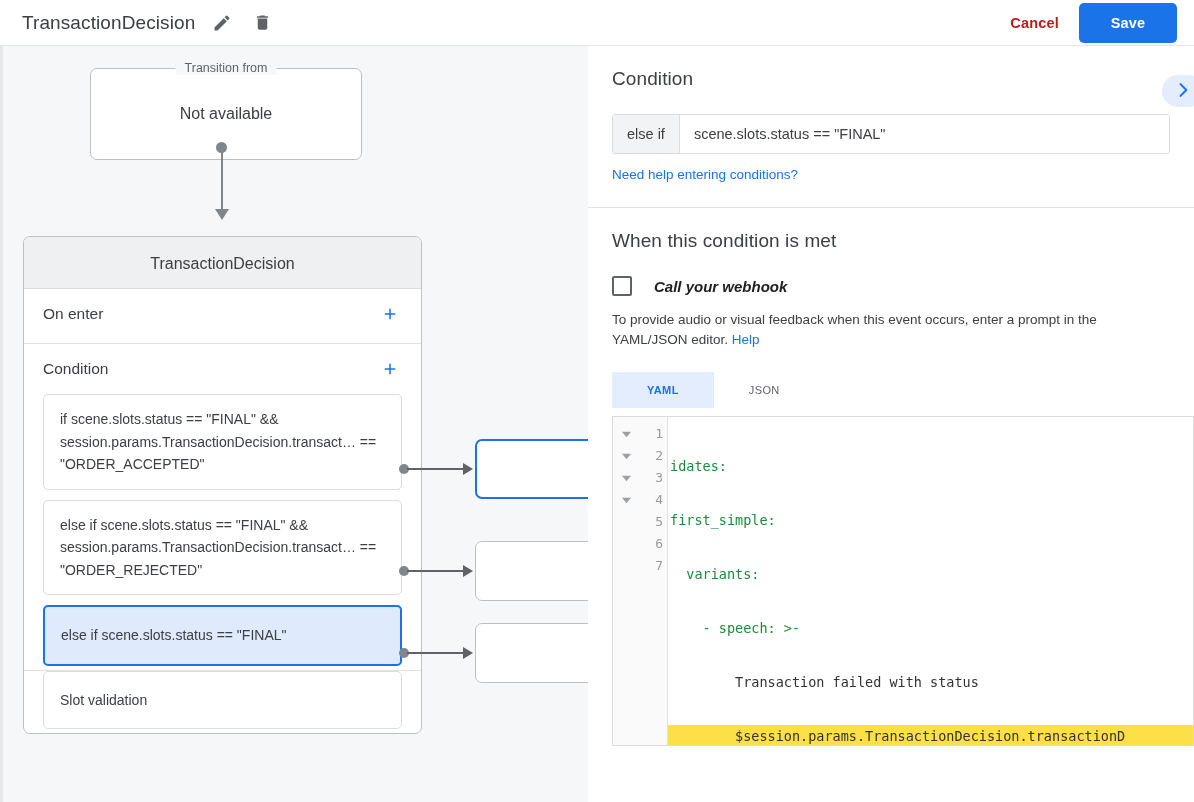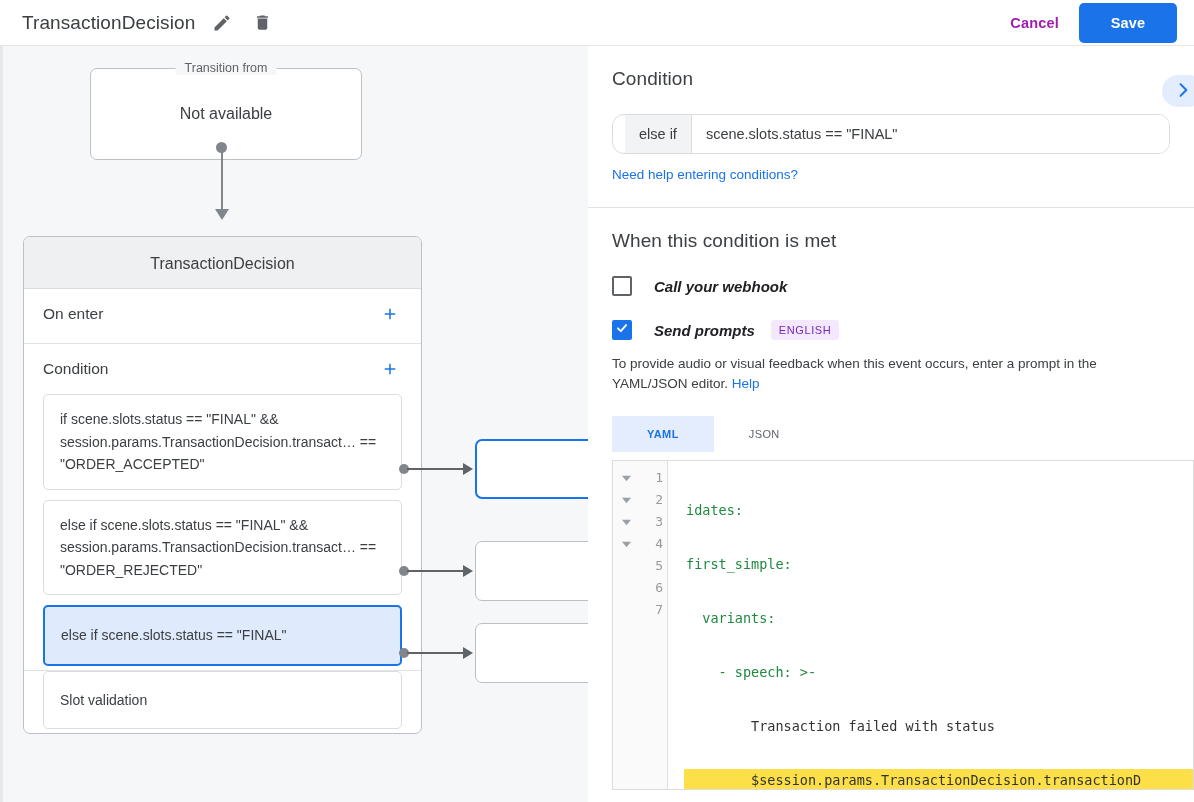--- a/index.html
+++ b/index.html
@@ -24,21 +24,21 @@
   }
   .icon-btn {
     width: 26px; height: 26px; margin-left: 14px;
     display: flex; align-items: center; justify-content: center;
     cursor: pointer; background: none; border: none; padding: 0;
   }
   .icon-btn svg { display: block; }
   .topbar-spacer { flex: 1; }
   .cancel-btn {
     background: none; border: none; cursor: pointer;
-    color: #a21caf; font-size: 14.5px; font-weight: 600;
+    color: #b91c1c; font-size: 14.5px; font-weight: 600;
     font-family: "Liberation Sans", sans-serif;
     padding: 8px 10px; margin-right: 10px; letter-spacing: .2px;
   }
   .save-btn {
     background: #1a73e8; border: none; cursor: pointer;
     color: #fff; font-size: 14.5px; font-weight: 600;
     font-family: "Liberation Sans", sans-serif;
     border-radius: 5px; height: 40px; width: 98px;
     margin-right: 17px; letter-spacing: .2px;
   }
@@ -151,23 +151,22 @@
     font-size: 19px; color: #3c4043; letter-spacing: .1px;
   }
   .expand-btn {
     position: absolute; right: -10px; top: 29px;
     width: 42px; height: 32px; border-radius: 16px;
     background: #e4edfd; border: none; cursor: pointer;
     display: flex; align-items: center; justify-content: center;
   }
   .cond-row {
     display: flex; margin-top: 24px;
-    border: 1px solid #dadce0; border-radius: 12px; overflow: hidden;
+    border: 1px solid #dadce0; border-radius: 3px; overflow: hidden;
     height: 40px;
-    padding-left: 12px;
   }
   .cond-prefix {
     background: #f1f3f4; display: flex; align-items: center;
     padding: 0 14px; font-size: 14.5px; color: #3c4043;
     border-right: 1px solid #dadce0; min-width: 62px; justify-content: center;
   }
   .cond-input {
     flex: 1; border: none; outline: none; padding: 0 14px;
     font-size: 14.5px; color: #3c4043;
     font-family: "Liberation Sans", sans-serif; background: #fff;
@@ -225,21 +224,21 @@
     border-right: 1px solid #e0e0e0; flex: none;
     font-family: "DejaVu Sans Mono", monospace; font-size: 13px;
     color: #999; text-align: right; padding-right: 4px;
   }
   .gutter-num div { height: 22px; line-height: 22px; }
   .code {
     flex: 1; padding-top: 6px; overflow: hidden;
     font-family: "DejaVu Sans Mono", monospace; font-size: 13.5px;
     white-space: pre; color: #333;
   }
-  .code div { height: 22px; line-height: 22px; padding-left: 2px; margin-left: 16px; }
+  .code div { height: 22px; line-height: 22px; padding-left: 2px; }
   .code div.hl { background: #fde047; }
   .k { color: #1d8a3e; }
   .s { color: #333; }
 </style>
 </head>
 <body>
 
 <div id="app">
 
   <div class="topbar">
@@ -357,31 +356,20 @@
     </div>
 
     <div class="panel-sec met">
       <div class="panel-h">When this condition is met</div>
 
       <div class="check-row">
         <div class="cbox"></div>
         <span class="check-label">Call your webhook</span>
       </div>
 
-      <div class="check-row">
-        <div class="cbox checked">
-          <span>
-            <svg width="14" height="14" viewBox="0 0 24 24" fill="none" stroke="#fff" stroke-width="3.2" stroke-linecap="round" stroke-linejoin="round">
-                <path d="M5 12.5l5 5L19 7"></path>
-              </svg>
-          </span>
-        </div>
-        <span class="check-label">Send prompts</span>
-        <span class="lang-badge">ENGLISH</span>
-      </div>
 
       <div class="desc">
         <span>To provide audio or visual feedback when this event occurs, enter a prompt in the YAML/JSON editor. </span><a>Help</a>
       </div>
 
       <div class="tabs">
         <button class="tab active">YAML</button>
         <button class="tab">JSON</button>
       </div>
 

